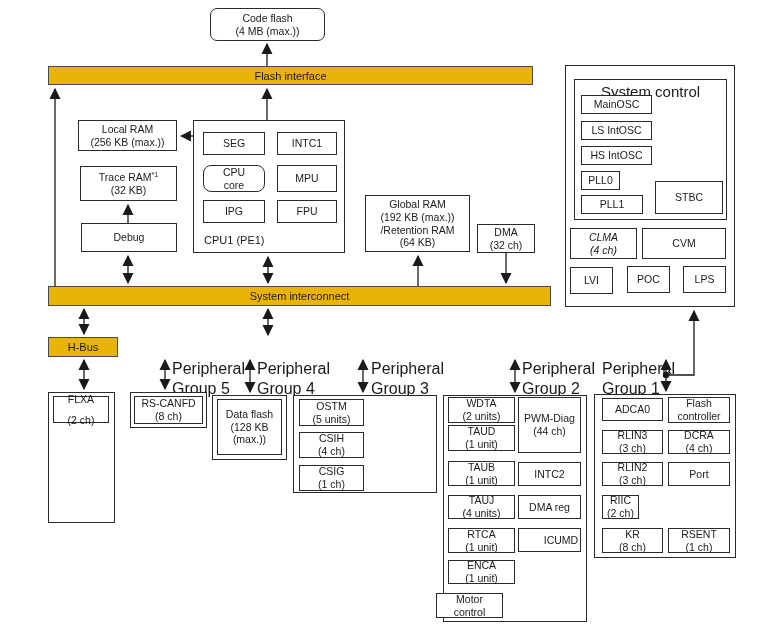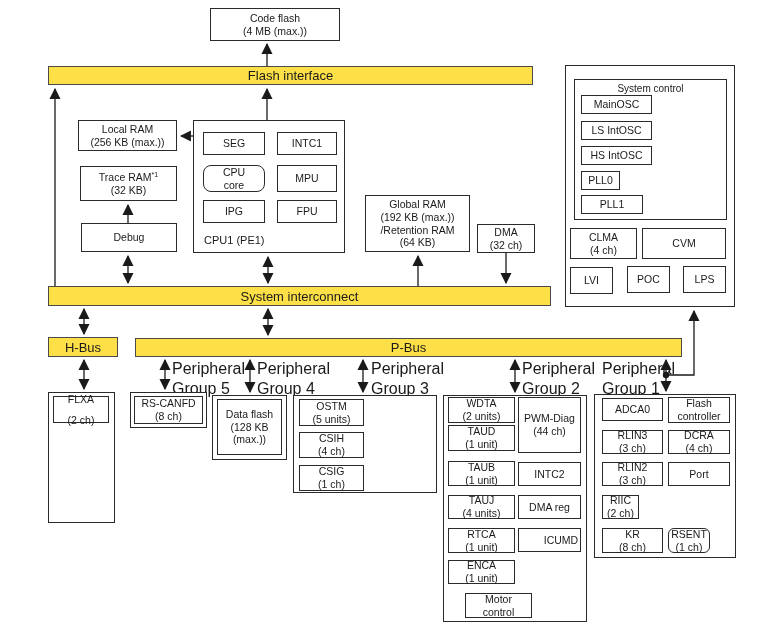--- a/index.html
+++ b/index.html
@@ -10,51 +10,48 @@
   }
   .box{
     position:absolute;background:#fff;border:1.2px solid #2a2a2a;
     display:flex;flex-direction:column;align-items:center;justify-content:center;
     font-size:10.5px;line-height:1.2;text-align:center;box-sizing:border-box;
   }
   .cbox{
     position:absolute;background:#fff;border:1.6px solid #2a2a2a;box-sizing:border-box;
   }
   .bar{
-    position:absolute;background:#fde047;border:1px solid #4a4a4a;
+    position:absolute;background:#eab308;border:1px solid #4a4a4a;
     display:flex;align-items:center;justify-content:center;
-    font-size:13px;box-sizing:border-box;
+    font-size:11px;box-sizing:border-box;
   }
   .lbl{position:absolute;font-size:16px;line-height:1.22;white-space:nowrap;}
   .cpu-label{position:absolute;left:10px;bottom:6px;font-size:11px;}
-  .sc-title{position:absolute;top:3px;width:100%;text-align:center;font-size:10px;}
+  .sc-title{position:absolute;top:3px;width:100%;text-align:center;font-size:15px;}
   sup{font-size:7px;line-height:0;}
   svg.wires{position:absolute;left:0;top:0;pointer-events:none;}
 </style>
 </head>
 <body>
 
 <div id="canvas">
 
-  <div class="box" style="left:210px;top:8px;width:130px;height:33px;">
+  <div class="box" style="left:210px;top:8px;width:115px;height:33px;border-radius:7px;">
     <div>Code flash</div>
     <div>(4 MB (max.))</div>
   </div>
 
   <div class="bar" style="left:48px;top:66px;width:485px;height:19px;">
     <span>Flash interface</span>
   </div>
   <div class="bar" style="left:48px;top:286px;width:503px;height:20px;">
     <span>System interconnect</span>
   </div>
   <div class="bar" style="left:48px;top:337px;width:70px;height:20px;">
     <span>H-Bus</span>
-  </div>
-  <div class="bar" style="left:135px;top:338px;width:547px;height:19px;">
-    <span>P-Bus</span>
   </div>
 
   <div class="box" style="left:78px;top:120px;width:99px;height:31px;">
     <div>Local RAM</div>
     <div>(256 KB (max.))</div>
   </div>
   <div class="box" style="left:80px;top:166px;width:97px;height:35px;">
     <div><span>Trace RAM</span><sup>*1</sup></div>
     <div>(32 KB)</div>
   </div>
@@ -108,21 +105,24 @@
   </div>
   <div class="box" style="left:581px;top:146px;width:71px;height:19px;">
     <div>HS IntOSC</div>
   </div>
   <div class="box" style="left:581px;top:171px;width:39px;height:19px;">
     <div>PLL0</div>
   </div>
   <div class="box" style="left:581px;top:195px;width:62px;height:19px;">
     <div>PLL1</div>
   </div>
-  <div class="box" style="left:570px;top:228px;width:67px;height:31px;">
+  <div class="box" style="left:655px;top:181px;width:68px;height:33px;">
+    <div>STBC</div>
+  </div>
+  <div class="box" style="left:570px;top:228px;width:67px;height:31px;font-style:italic;">
     <div>CLMA</div>
     <div>(4 ch)</div>
   </div>
   <div class="box" style="left:642px;top:228px;width:84px;height:31px;">
     <div>CVM</div>
   </div>
   <div class="box" style="left:570px;top:267px;width:43px;height:27px;">
     <div>LVI</div>
   </div>
   <div class="box" style="left:627px;top:266px;width:43px;height:27px;">
@@ -204,21 +204,21 @@
     <div>(4 units)</div>
   </div>
   <div class="box" style="left:448px;top:528px;width:67px;height:25px;">
     <div>RTCA</div>
     <div>(1 unit)</div>
   </div>
   <div class="box" style="left:448px;top:560px;width:67px;height:24px;">
     <div>ENCA</div>
     <div>(1 unit)</div>
   </div>
-  <div class="box" style="left:465px;top:593px;width:67px;height:25px;">
+  <div class="box" style="left:436px;top:593px;width:67px;height:25px;">
     <div>Motor</div>
     <div>control</div>
   </div>
   <div class="box" style="left:518px;top:397px;width:63px;height:56px;">
     <div>PWM-Diag</div>
     <div>(44 ch)</div>
   </div>
   <div class="box" style="left:518px;top:462px;width:63px;height:24px;">
     <div>INTC2</div>
   </div>
@@ -253,21 +253,21 @@
     <div>Flash</div>
     <div>controller</div>
   </div>
   <div class="box" style="left:668px;top:430px;width:62px;height:24px;">
     <div>DCRA</div>
     <div>(4 ch)</div>
   </div>
   <div class="box" style="left:668px;top:462px;width:62px;height:24px;">
     <div>Port</div>
   </div>
-  <div class="box" style="left:668px;top:528px;width:42px;height:25px;border-radius:6px;">
+  <div class="box" style="left:668px;top:528px;width:62px;height:25px;">
     <div>RSENT</div>
     <div>(1 ch)</div>
   </div>
 
   <svg class="wires" width="759" height="635" viewBox="0 0 759 635">
     <defs>
       <marker id="ah" viewBox="0 0 10 10" refX="9" refY="5" markerWidth="8.5" markerHeight="8.5" orient="auto-start-reverse">
         <path d="M0,0 L10,5 L0,10 z" fill="#1a1a1a"></path>
       </marker>
     </defs>

